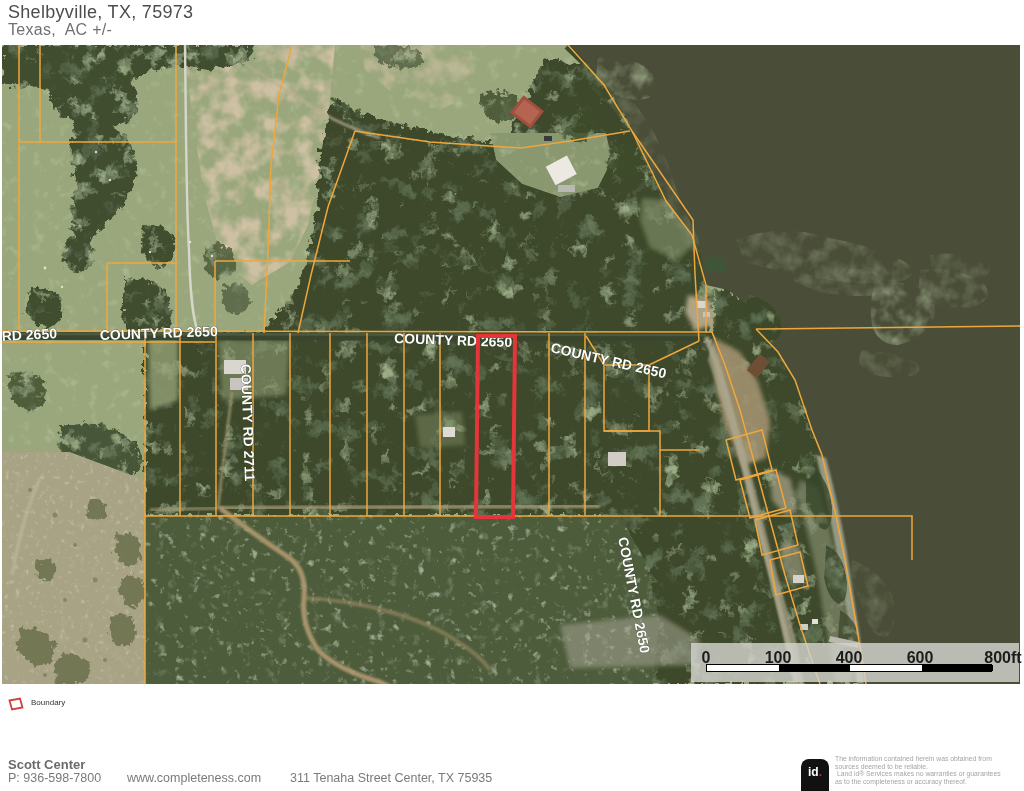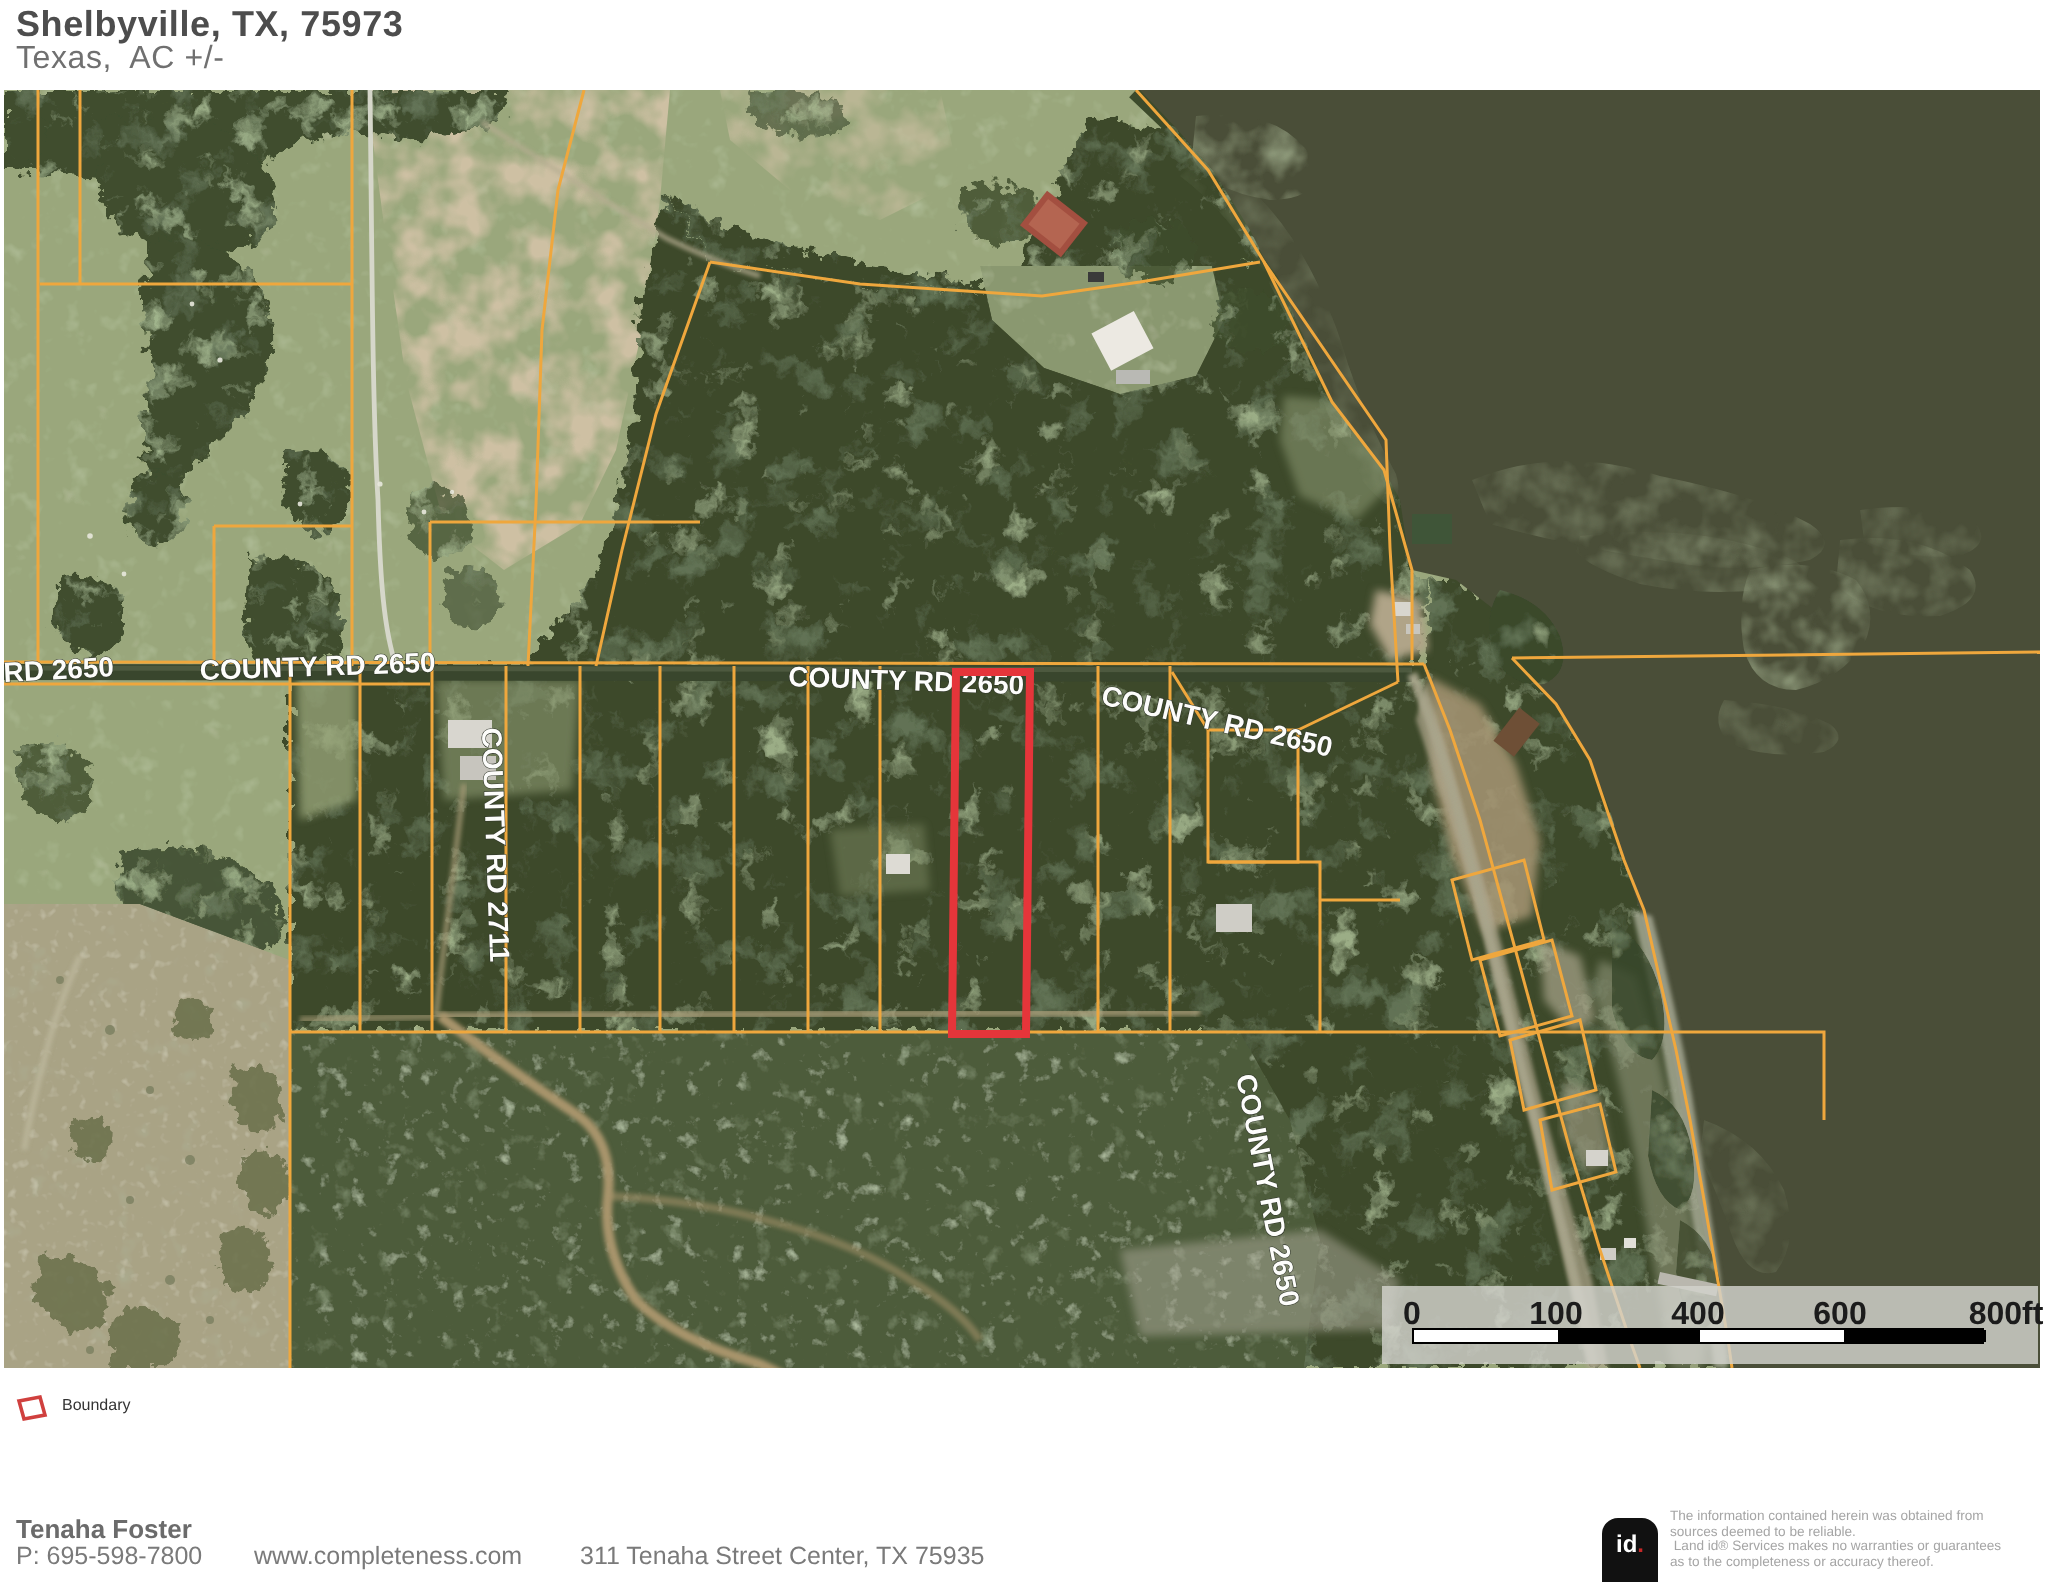--- a/index.html
+++ b/index.html
@@ -1,16 +1,16 @@
 <!DOCTYPE html>
 <html><head><meta charset="utf-8">
 <style>
 html,body{margin:0;padding:0}
 body{width:1024px;height:791px;position:relative;overflow:hidden;background:#fff;font-family:"Liberation Sans",sans-serif}
-.h1{position:absolute;left:8px;top:2px;font-size:18px;font-weight:bold;color:#4d4d4d;letter-spacing:.3px}
+.h1{position:absolute;left:8px;top:2px;font-size:18px;font-weight:normal;color:#4d4d4d;letter-spacing:.3px}
 .h2{position:absolute;left:8px;top:21px;font-size:16px;color:#707070;letter-spacing:.3px}
 #map{position:absolute;left:2px;top:45px}
 .leg{position:absolute;left:8px;top:697px}
 .legtxt{position:absolute;left:31px;top:698px;font-size:8px;color:#333}
 .f1{position:absolute;left:8px;top:757px;font-size:13px;font-weight:bold;color:#6b6b6b}
 .f2{position:absolute;left:8px;top:771px;font-size:12.5px;color:#7a7a7a}
 .f3{position:absolute;left:127px;top:771px;font-size:12.5px;color:#7a7a7a}
 .f4{position:absolute;left:290px;top:771px;font-size:12.5px;color:#7a7a7a}
 .logo{position:absolute;left:801px;top:759px;width:28px;height:40px;background:#111;border-radius:8px;color:#fff;font-weight:bold;font-size:12px;text-align:center;line-height:27px}
 .logo .dot{color:#c62828}
@@ -321,22 +321,22 @@
 </g>
 
 <path d="M478,336 L515,336 L513,517 L476,517 Z" fill="none" stroke="#e5353a" stroke-width="4"></path>
 </svg>
 
 <svg class="leg" width="18" height="16" viewBox="0 0 18 16">
 <path d="M1.5,3.5 L12,1.5 L14.5,10.5 L4,12.5 Z" fill="none" stroke="#d0403e" stroke-width="1.8"></path>
 </svg>
 <div class="legtxt">Boundary</div>
 
-<div class="f1">Tenaha Foster</div>
-<div class="f2">P: 695-598-7800</div>
+<div class="f1">Scott Center</div>
+<div class="f2">P: 936-598-7800</div>
 <div class="f3">www.completeness.com</div>
 <div class="f4">311 Tenaha Street Center, TX 75935</div>
 
 <div class="logo">id<span class="dot">.</span></div>
 <div class="disc">The information contained herein was obtained from<br>sources deemed to be reliable.<br>&nbsp;Land id® Services makes no warranties or guarantees<br>as to the completeness or accuracy thereof.</div>
 
 <div class="sb">
   <span class="n" style="left:15px">0</span>
   <span class="n" style="left:87px">100</span>
   <span class="n" style="left:158px">400</span>

